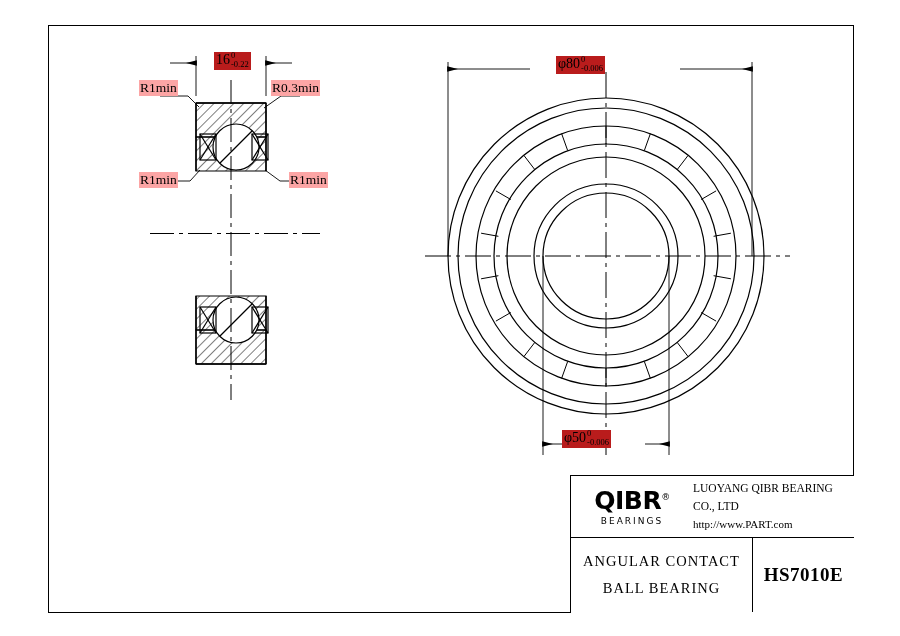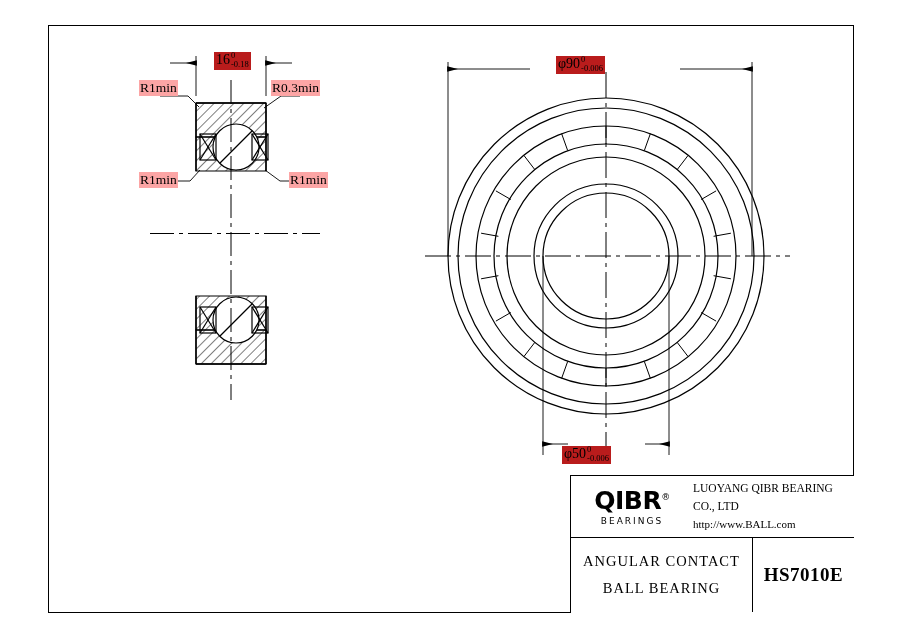--- a/index.html
+++ b/index.html
@@ -275,45 +275,45 @@
       <g stroke-width="0.9">
         <line x1="543" y1="256" x2="543" y2="455"></line>
         <line x1="669" y1="256" x2="669" y2="455"></line>
         <line x1="543" y1="444" x2="568" y2="444" marker-start="url(#arR)"></line>
         <line x1="645" y1="444" x2="669" y2="444" marker-end="url(#ar)"></line>
       </g>
     </g>
   </svg>
 
   <div class="lbl" style="left:214px;top:52px;">
-    <span>16</span><span class="tolstack"><span style="display:block">0</span><span style="display:block">-0.18</span></span>
+    <span>16</span><span class="tolstack"><span style="display:block">0</span><span style="display:block">-0.22</span></span>
   </div>
 
   <div class="rmin" style="left:139px;top:80px;">R1min</div>
   <div class="rmin" style="left:271px;top:80px;">R0.3min</div>
   <div class="rmin" style="left:139px;top:172px;">R1min</div>
   <div class="rmin" style="left:289px;top:172px;">R1min</div>
 
   <div class="lbl" style="left:556px;top:56px;">
-    <span>φ</span><span>90</span><span class="tolstack"><span style="display:block">0</span><span style="display:block">-0.006</span></span>
+    <span>φ</span><span>80</span><span class="tolstack"><span style="display:block">0</span><span style="display:block">-0.006</span></span>
   </div>
 
-  <div class="lbl" style="left:562px;top:446px;">
+  <div class="lbl" style="left:562px;top:430px;">
     <span>φ</span><span>50</span><span class="tolstack"><span style="display:block">0</span><span style="display:block">-0.006</span></span>
   </div>
 
   <div class="titleblock">
     <div class="tb-top">
       <div class="logo">
         <div class="logo-main"><span>QIBR</span><span class="reg">®</span></div>
         <div class="logo-sub">BEARINGS</div>
       </div>
       <div class="company">
         <div class="c1">LUOYANG QIBR BEARING CO., LTD</div>
-        <div class="c2">http://www.BALL.com</div>
+        <div class="c2">http://www.PART.com</div>
       </div>
     </div>
     <div class="tb-bot">
       <div class="tb-left">
         <div>ANGULAR CONTACT</div>
         <div>BALL BEARING</div>
       </div>
       <div class="tb-right">
         <div class="pn-value">HS7010E</div>
       </div>

